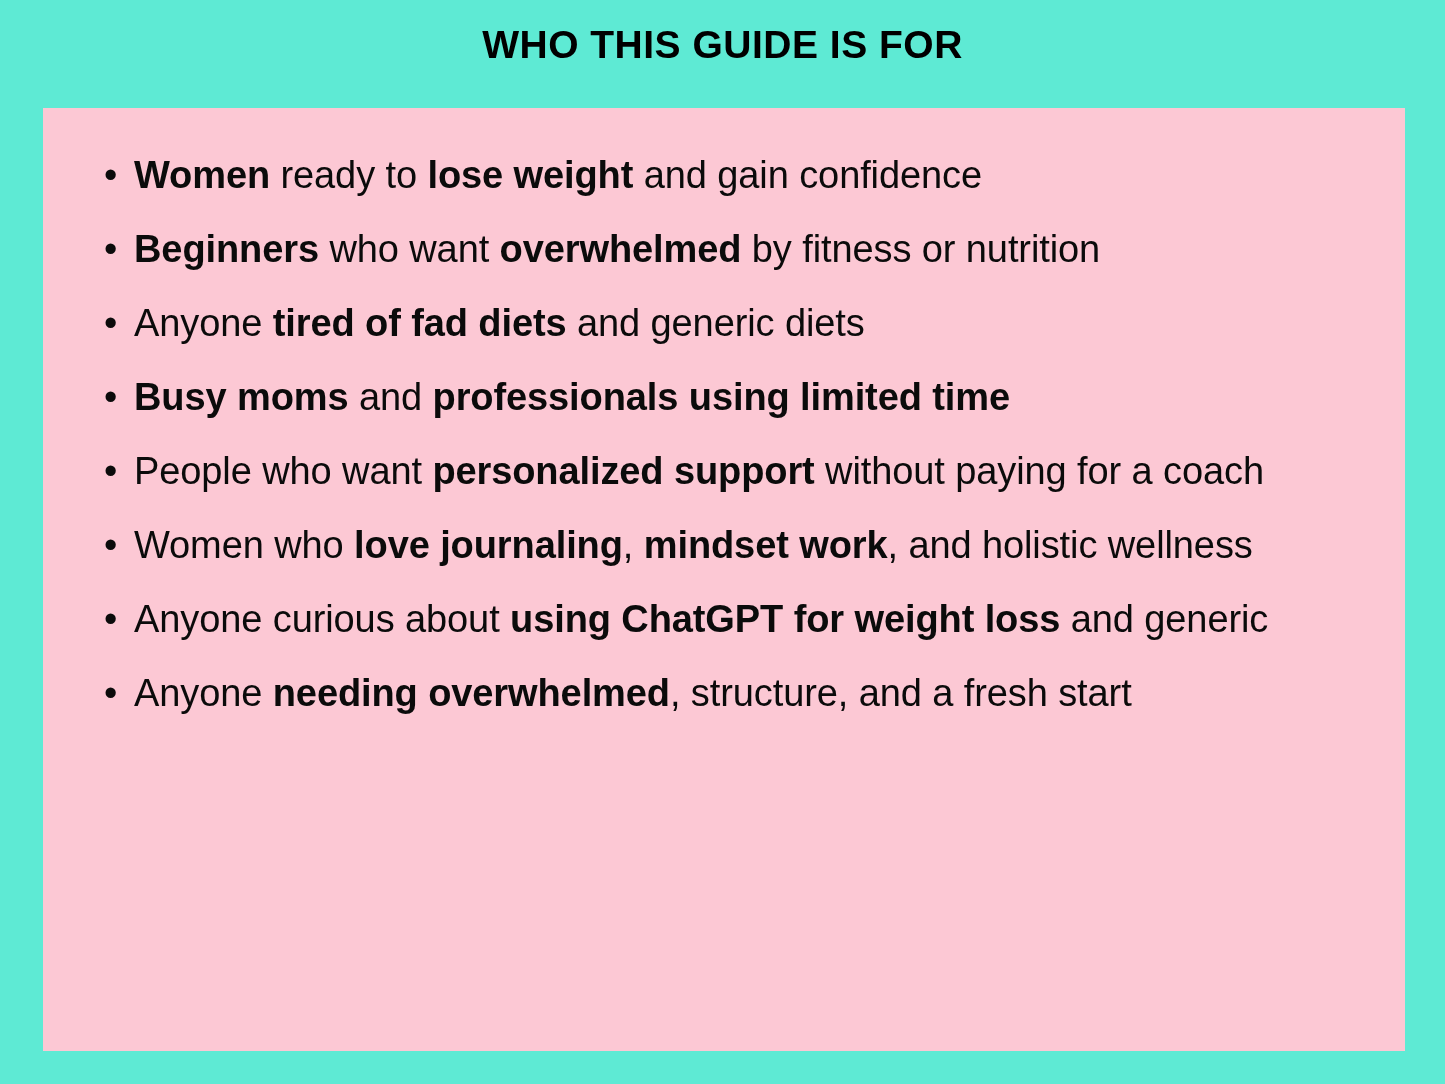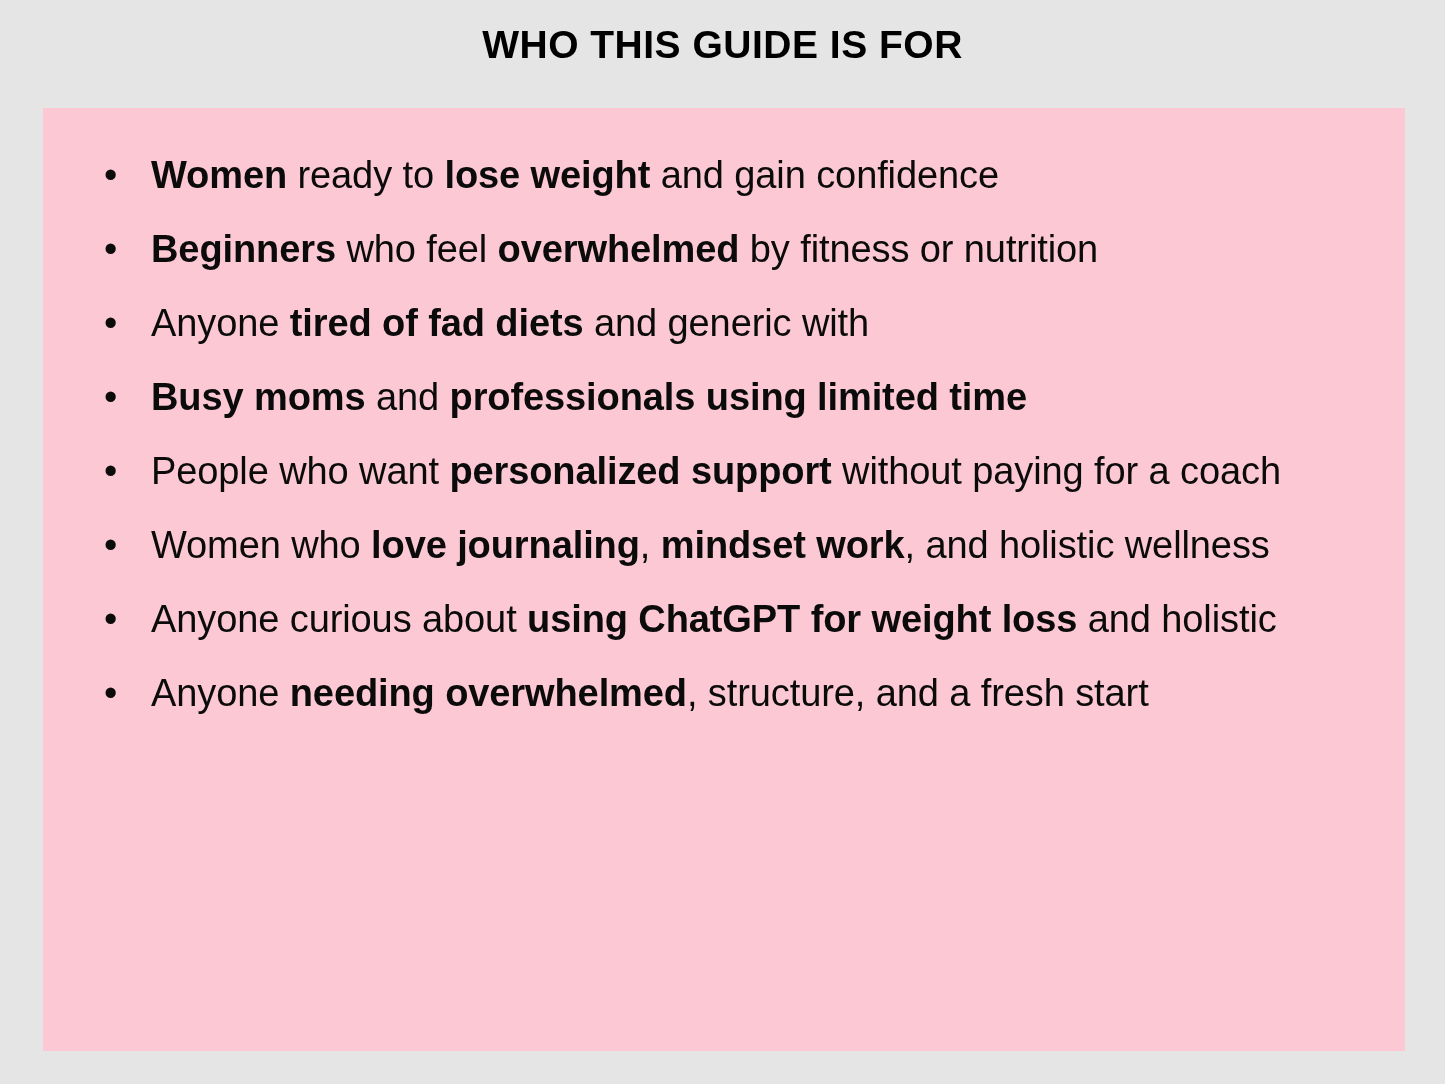--- a/index.html
+++ b/index.html
@@ -11,21 +11,21 @@
     height: 1084px;
     background: #fc4565;
     font-family: "Liberation Sans", sans-serif;
     overflow: hidden;
   }
 
   .poster {
     position: relative;
     width: 1445px;
     height: 1084px;
-    background: #e5e5e5;
+    background: #5eead4;
     box-sizing: border-box;
   }
 
   .poster-title {
     position: absolute;
     left: 0;
     top: 22px;
     width: 1445px;
     text-align: center;
     font-size: 39px;
@@ -70,21 +70,20 @@
     left: 45px;
     top: 0;
     width: 18px;
     font-size: 38px;
     line-height: 74px;
     color: #0b0b0b;
   }
 
   .bullet-item .txt {
     display: block;
-    margin-left: 17px;
   }
 
   .bullet-item b {
     font-weight: 700;
   }
 </style>
 </head>
 <body>
 
 <div class="poster">
@@ -92,41 +91,41 @@
   <div class="poster-title">WHO THIS GUIDE IS FOR</div>
 
   <div class="panel">
     <ul class="bullet-list">
         <li class="bullet-item">
           <span class="dot">•</span>
           <span class="txt"><b>Women</b><span> ready to </span><b>lose weight</b><span> and gain confidence</span></span>
         </li>
         <li class="bullet-item">
           <span class="dot">•</span>
-          <span class="txt"><b>Beginners</b><span> who feel </span><b>overwhelmed</b><span> by fitness or nutrition</span></span>
+          <span class="txt"><b>Beginners</b><span> who want </span><b>overwhelmed</b><span> by fitness or nutrition</span></span>
         </li>
         <li class="bullet-item">
           <span class="dot">•</span>
-          <span class="txt"><span>Anyone </span><b>tired of fad diets</b><span> and generic with</span></span>
+          <span class="txt"><span>Anyone </span><b>tired of fad diets</b><span> and generic diets</span></span>
         </li>
         <li class="bullet-item">
           <span class="dot">•</span>
           <span class="txt"><b>Busy moms</b><span> and </span><b>professionals using limited time</b></span>
         </li>
         <li class="bullet-item">
           <span class="dot">•</span>
           <span class="txt"><span>People who want </span><b>personalized support</b><span> without paying for a coach</span></span>
         </li>
         <li class="bullet-item">
           <span class="dot">•</span>
           <span class="txt"><span>Women who </span><b>love journaling</b><span>, </span><b>mindset work</b><span>, and holistic wellness</span></span>
         </li>
         <li class="bullet-item">
           <span class="dot">•</span>
-          <span class="txt"><span>Anyone curious about </span><b>using ChatGPT for weight loss</b><span> and holistic</span></span>
+          <span class="txt"><span>Anyone curious about </span><b>using ChatGPT for weight loss</b><span> and generic</span></span>
         </li>
         <li class="bullet-item">
           <span class="dot">•</span>
           <span class="txt"><span>Anyone </span><b>needing overwhelmed</b><span>, structure, and a fresh start</span></span>
         </li>
       </ul>
   </div>
 
 </div>
 

